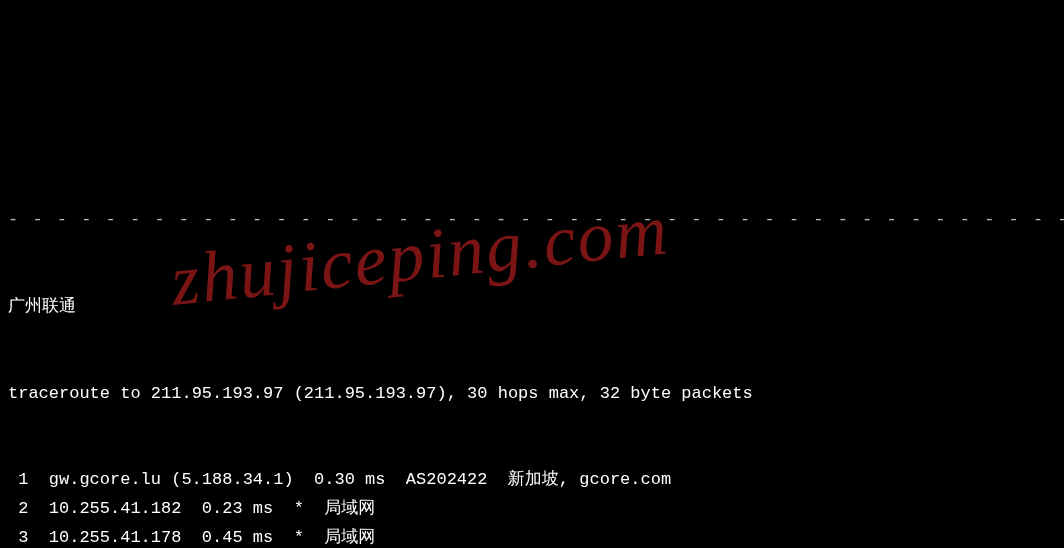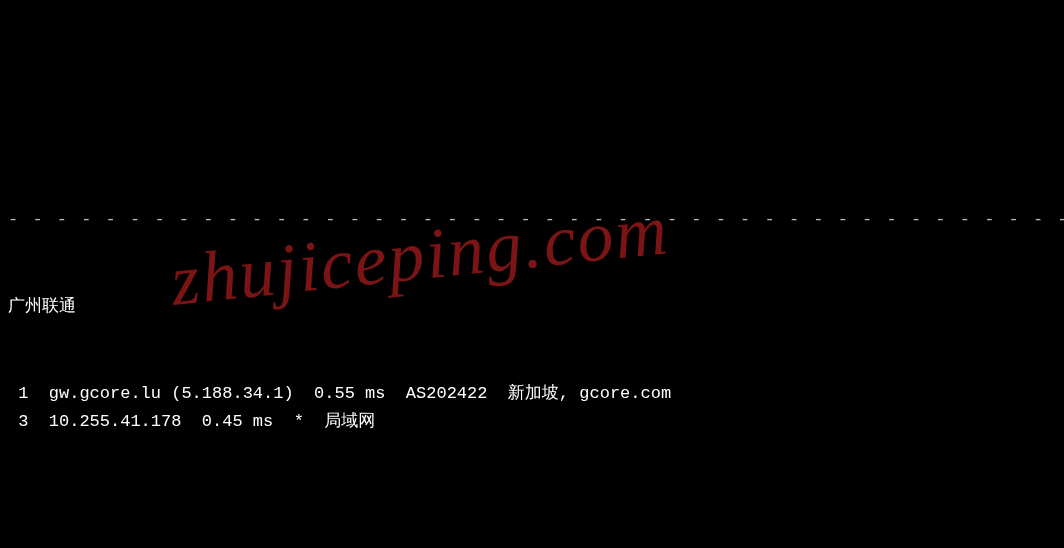--- a/index.html
+++ b/index.html
@@ -48,19 +48,20 @@
   }
 </style>
 </head>
 <body>
 
 
 
 <div class="terminal">
   <span class="line sep-row">- - - - - - - - - - - - - - - - - - - - - - - - - - - - - - - - - - - - - - - - - - - - - - - - - - -</span>
   <span class="line">广州联通</span>
-  <div id="hops-container"><span class="line"><span class="hop-no">1</span>  <span>gw.gcore.lu (5.188.34.1)  0.55 ms  AS202422  新加坡, gcore.com</span></span><span class="line"><span class="hop-no">3</span>  <span>10.255.41.178  0.45 ms  *  局域网</span></span></div>
+  <span class="line">traceroute to 211.95.193.97 (211.95.193.97), 30 hops max, 32 byte packets</span>
+  <div id="hops-container"><span class="line"><span class="hop-no">1</span>  <span>gw.gcore.lu (5.188.34.1)  0.30 ms  AS202422  新加坡, gcore.com</span></span><span class="line"><span class="hop-no">2</span>  <span>10.255.41.182  0.23 ms  *  局域网</span></span><span class="line"><span class="hop-no">3</span>  <span>10.255.41.178  0.45 ms  *  局域网</span></span></div>
 </div>
 
 <div class="watermark">zhujiceping.com</div>
 
 
 
 
 </body></html>

